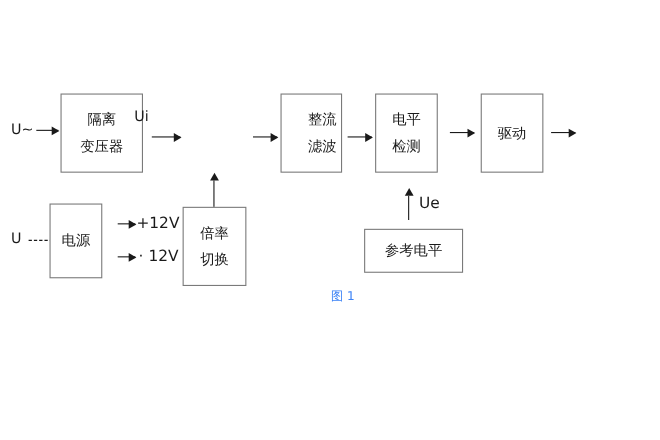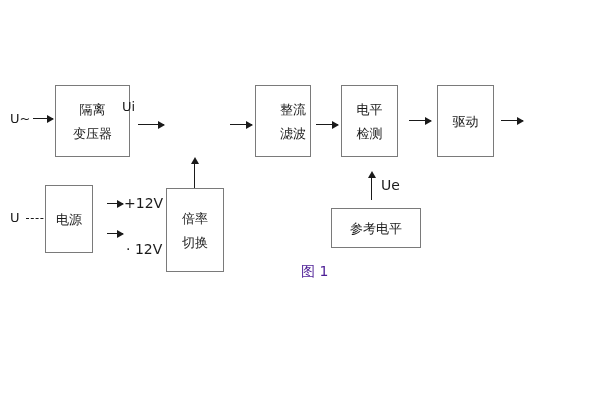--- a/index.html
+++ b/index.html
@@ -44,22 +44,22 @@
     color: #1a1a1a;
     font-size: 13px;
     white-space: nowrap;
     line-height: 1;
   }
   .lbl-sm {
     font-size: 14px;
   }
   .caption {
     position: absolute;
-    color: #4c1d95;
-    font-size: 14px;
+    color: #3b82f6;
+    font-size: 11px;
     white-space: nowrap;
     line-height: 1;
   }
   .arrow-h {
     position: absolute;
     height: 1px;
     background: #1a1a1a;
   }
   .arrow-h::after {
     content: "";
@@ -151,23 +151,23 @@
   <div class="dash-h" style="left:26px; top:218px; width:27px;"></div>
 
   <div class="block" style="left:45px; top:185px; width:48px; height:68px;">
     <span class="line">电源</span>
   </div>
 
   <div class="arrow-h" style="left:107px; top:203px; width:16px;"></div>
   <div class="lbl lbl-sm" style="left:124px; top:196px;">+12V</div>
 
   <div class="arrow-h" style="left:107px; top:233px; width:16px;"></div>
-  <div class="lbl lbl-sm" style="left:126px; top:226px;margin-top:16px;">· 12V</div>
+  <div class="lbl lbl-sm" style="left:126px; top:226px;">· 12V</div>
 
-  <div class="block" style="left:166px; top:188px; width:58px; height:84px;">
+  <div class="block" style="left:166px; top:188px; width:58px; height:72px;">
     <span class="line">倍率</span>
     <span class="line">切换</span>
   </div>
 
   <div class="arrow-v-up" style="left:194px; top:164px; height:24px;"></div>
 
   <div class="arrow-v-up" style="left:371px; top:178px; height:22px;"></div>
   <div class="lbl lbl-sm" style="left:381px; top:178px;">Ue</div>
 
   <div class="block" style="left:331px; top:208px; width:90px; height:40px;">

